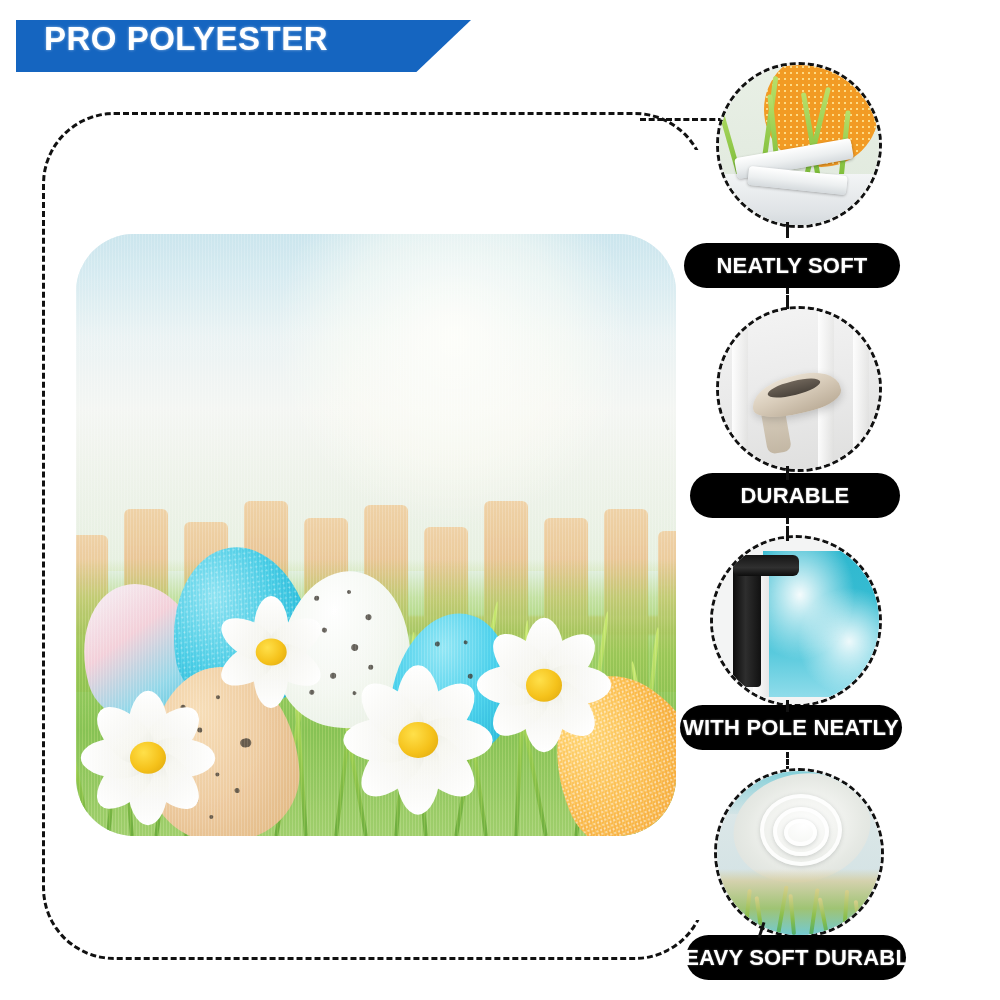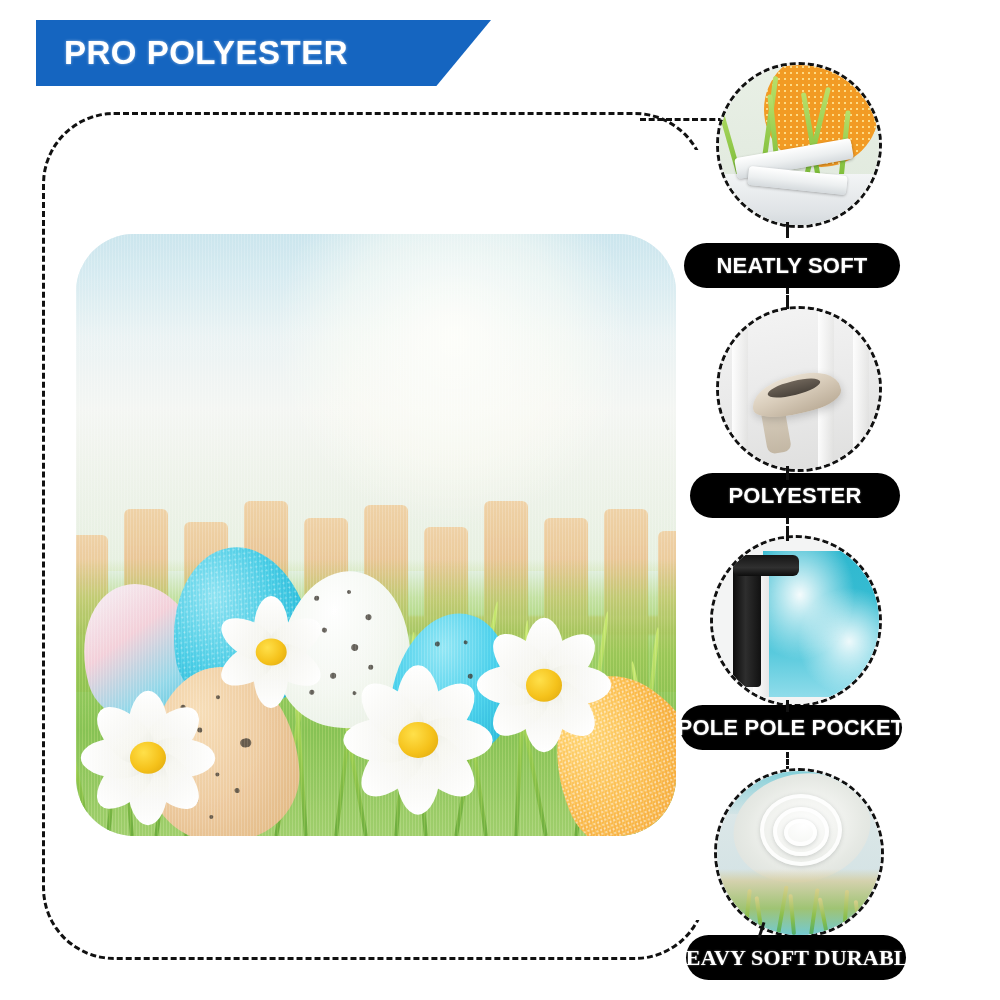--- a/index.html
+++ b/index.html
@@ -19,26 +19,24 @@
     height: 1000px;
     background: #ffffff;
   }
 
   
   .banner {
     position: absolute;
     left: 16px;
     top: 20px;
     width: 455px;
-    height: 66px;
+    height: 52px;
     background: var(--brand, #1565c0);
     clip-path: polygon(0 0, 100% 0, 88% 100%, 0 100%);
     display: flex;
-    align-items: center;
-    margin-left: 20px;
   }
   .banner-text {
     color: #ffffff;
     font-size: 33px;
     font-weight: bold;
     letter-spacing: 0.5px;
     padding-left: 28px;
     text-shadow: 0 0 3px rgba(255,255,255,0.55);
     white-space: nowrap;
   }
@@ -540,37 +538,37 @@
       <div class="circle-art art-iron">
         <div class="cloth-fold" style="left:8%;"></div>
         <div class="cloth-fold" style="left:62%;"></div>
         <div class="cloth-fold" style="left:84%;"></div>
         <div class="iron-stem"></div>
         <div class="iron-body"></div>
         <div class="iron-handle"></div>
       </div>
     </div>
     <div class="feature-pill" style="left:690px; top:473px; width:210px;">
-      <span>POLYESTER</span>
+      <span>DURABLE</span>
     </div>
     <div class="tick" style="left:786px; top:295px; width:3px; height:14px;"></div>
     <div class="tick" style="left:786px; top:466px; width:3px; height:14px;"></div>
   </div>
 
   <div class="feature">
     <div class="feature-circle" style="left:710px; top:535px; width:172px; height:172px;">
       <div class="circle-art art-pole">
         <div class="sky-panel"></div>
         <div class="white-strip"></div>
         <div class="pole"></div>
         <div class="pole-cap"></div>
       </div>
     </div>
     <div class="feature-pill" style="left:680px; top:705px; width:222px;">
-      <span>POLE POLE POCKET</span>
+      <span>WITH POLE NEATLY</span>
     </div>
     <div class="tick" style="left:786px; top:527px; width:3px; height:14px;"></div>
     <div class="tick" style="left:786px; top:700px; width:3px; height:12px;"></div>
   </div>
 
   <div class="feature">
     <div class="feature-circle" style="left:714px; top:768px; width:170px; height:170px;">
       <div class="circle-art art-roll">
         <div class="teal-top"></div>
         <div class="roll"></div>
@@ -583,19 +581,19 @@
           <div class="b" style="left:26%; height:60%; transform:rotate(-8deg);"></div>
           <div class="b" style="left:36%; height:76%; transform:rotate(10deg);"></div>
           <div class="b" style="left:46%; height:62%; transform:rotate(-5deg);"></div>
           <div class="b" style="left:56%; height:72%; transform:rotate(8deg);"></div>
           <div class="b" style="left:66%; height:58%; transform:rotate(-11deg);"></div>
           <div class="b" style="left:76%; height:68%; transform:rotate(4deg);"></div>
           <div class="b" style="left:86%; height:54%; transform:rotate(-7deg);"></div>
         </div>
       </div>
     </div>
-    <div class="feature-pill" style="left:686px; top:935px; width:220px;font-family:Liberation Serif, serif;">
+    <div class="feature-pill" style="left:686px; top:935px; width:220px;">
       <span>HEAVY SOFT DURABLE</span>
     </div>
     <div class="tick" style="left:760px; top:922px; width:3px; height:16px; transform:rotate(18deg);"></div>
   </div>
 
 </div>
 
 </body></html>

